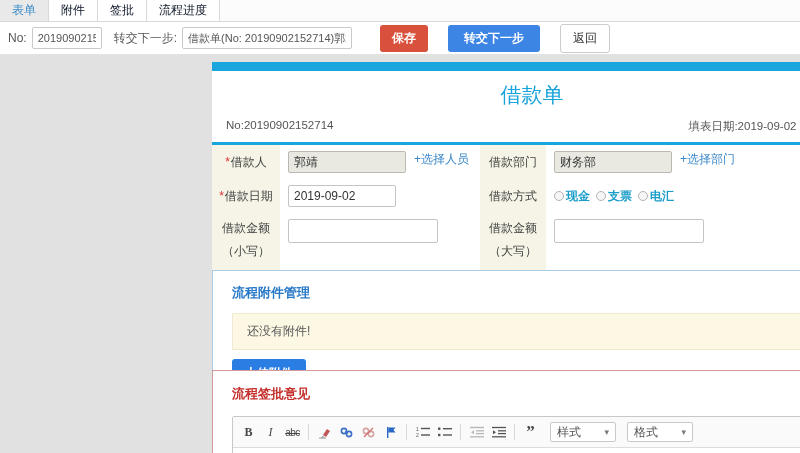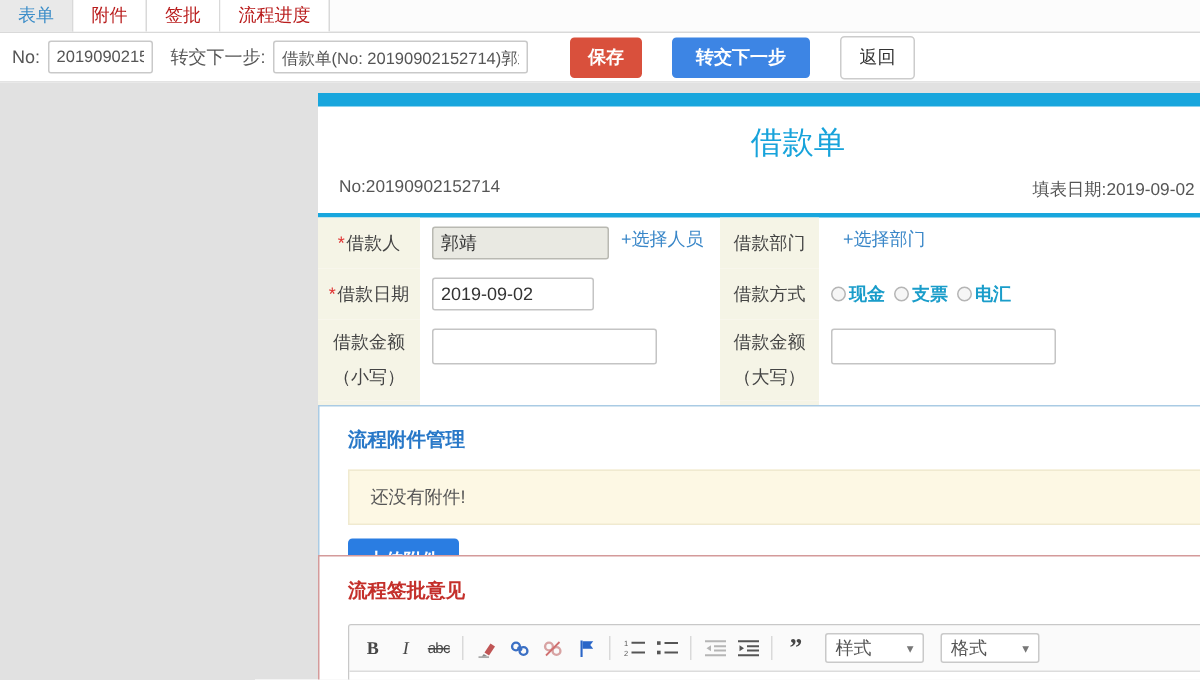--- a/index.html
+++ b/index.html
@@ -4,21 +4,21 @@
 <style>
   * { margin:0; padding:0; box-sizing:border-box; }
   html,body { width:800px; height:453px; overflow:hidden; background:#fff;
     font-family:"Liberation Sans","DejaVu Sans",sans-serif; }
 
   .screen { position:relative; width:800px; height:453px; overflow:hidden; }
 
   
   .tabbar { display:flex; height:22px; background:#fcfcfc; border-bottom:1px solid #d9d9d9; }
   .tab { min-width:44px; padding:0 12px; display:flex; align-items:center; justify-content:center;
-    font-size:12px; color:#b91c1c; border-right:1px solid #d9d9d9; cursor:pointer; background:#fff; }
+    font-size:12px; color:#0f172a; border-right:1px solid #d9d9d9; cursor:pointer; background:#fff; }
   .tab.active { background:#e9e9e9; color:#3c8dc8; }
 
   
   .toolbar { display:flex; align-items:center; height:33px; padding:0 8px; background:#fff;
     border-bottom:1px solid #e3e3e3; font-size:12px; color:#555; }
   .toolbar .lbl { margin-right:5px; white-space:nowrap; }
   .inp { height:22px; border:1px solid #c9c9c9; border-radius:2px; font-size:11px; color:#555;
     padding:0 5px; background:#fff; font-family:inherit; }
   .no-inp { width:70px; margin-right:12px; }
   .flow-inp { width:170px; }
@@ -122,20 +122,21 @@
           <span><span class="req">*</span><span>借款人</span></span>
         </div>
         <div class="cell-field">
           <input class="f-inp disabled" readonly="" value="郭靖" style="">
           <a class="link">+选择人员</a>
         </div>
         <div class="cell-label">
           <span>借款部门</span>
         </div>
         <div class="cell-field">
+          <input class="f-inp disabled" readonly="" value="财务部" style="">
           <a class="link">+选择部门</a>
         </div>
 
         <div class="cell-label">
           <span><span class="req">*</span><span>借款日期</span></span>
         </div>
         <div class="cell-field">
           <input class="f-inp date" value="2019-09-02" style="">
         </div>
         <div class="cell-label">

